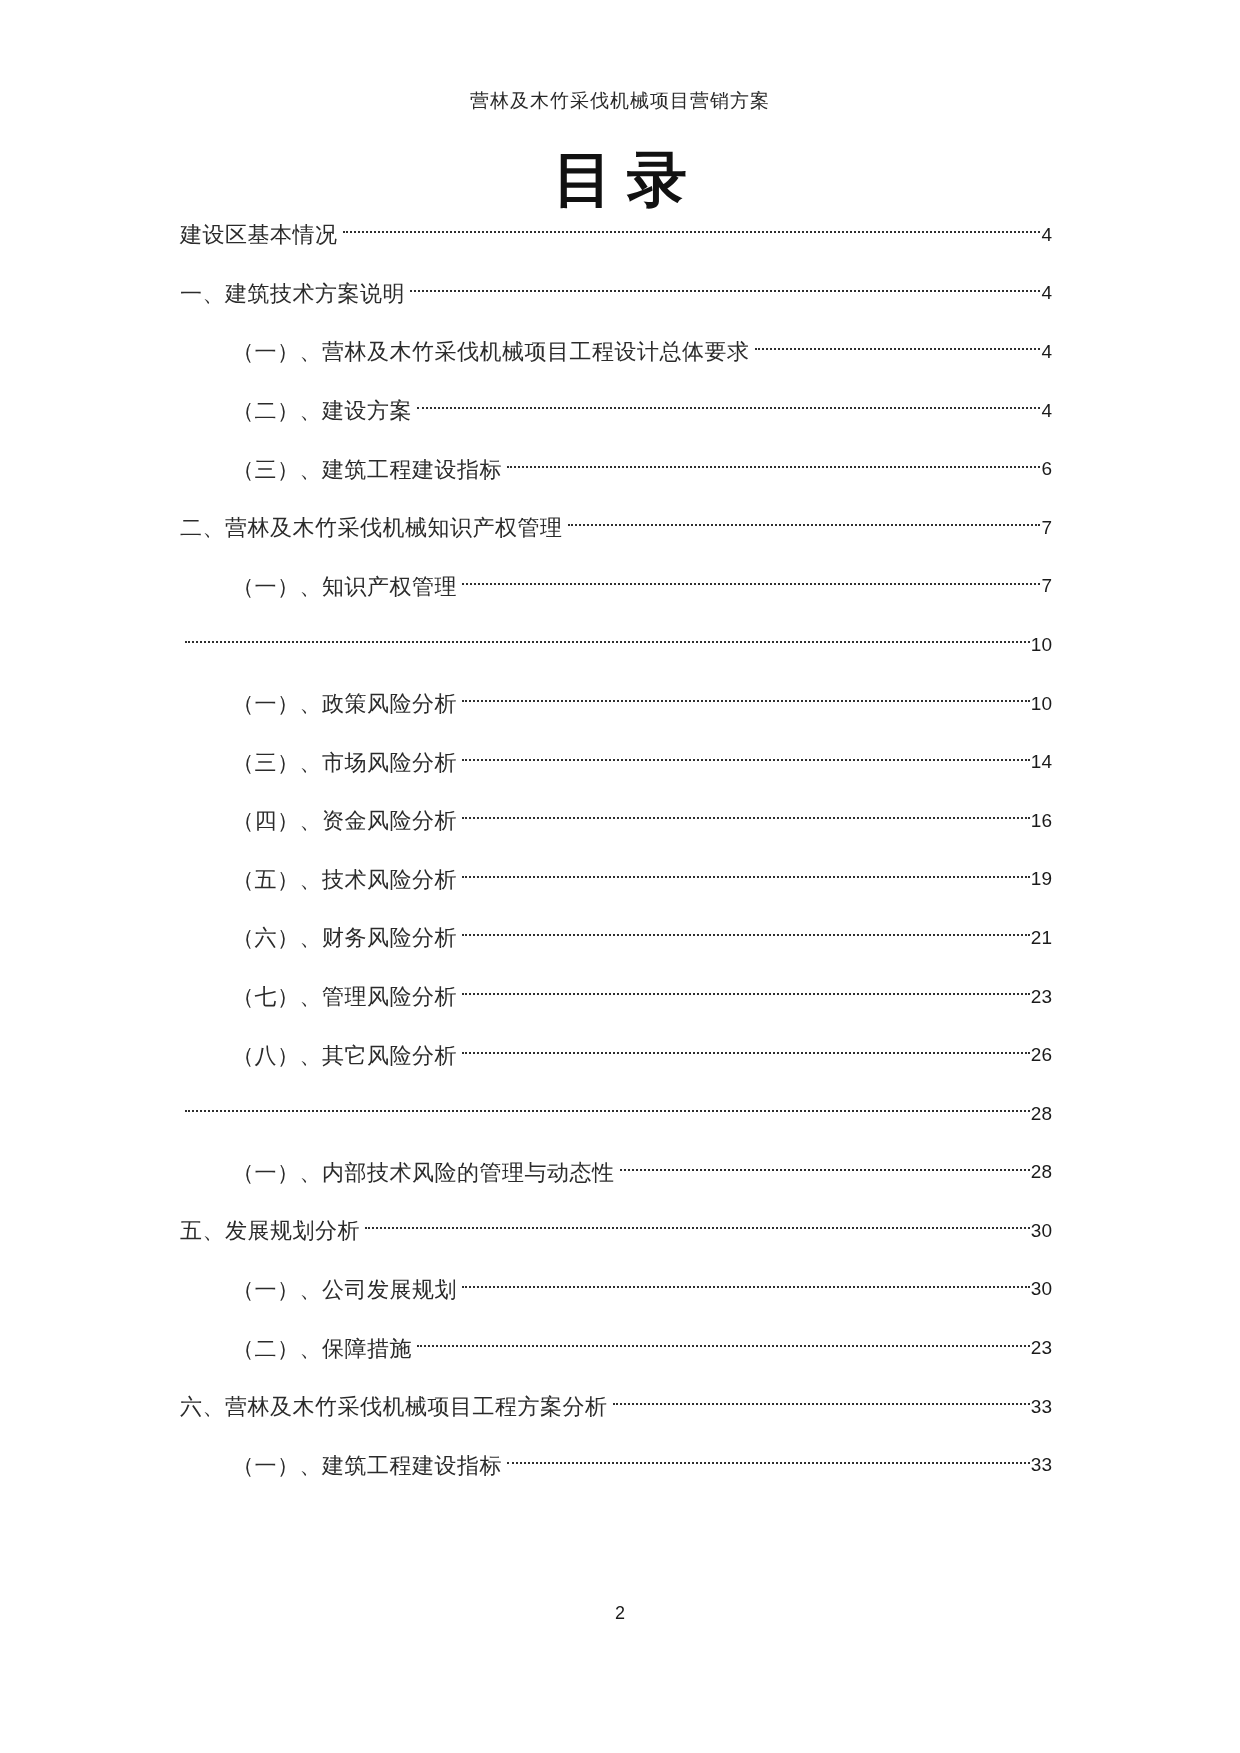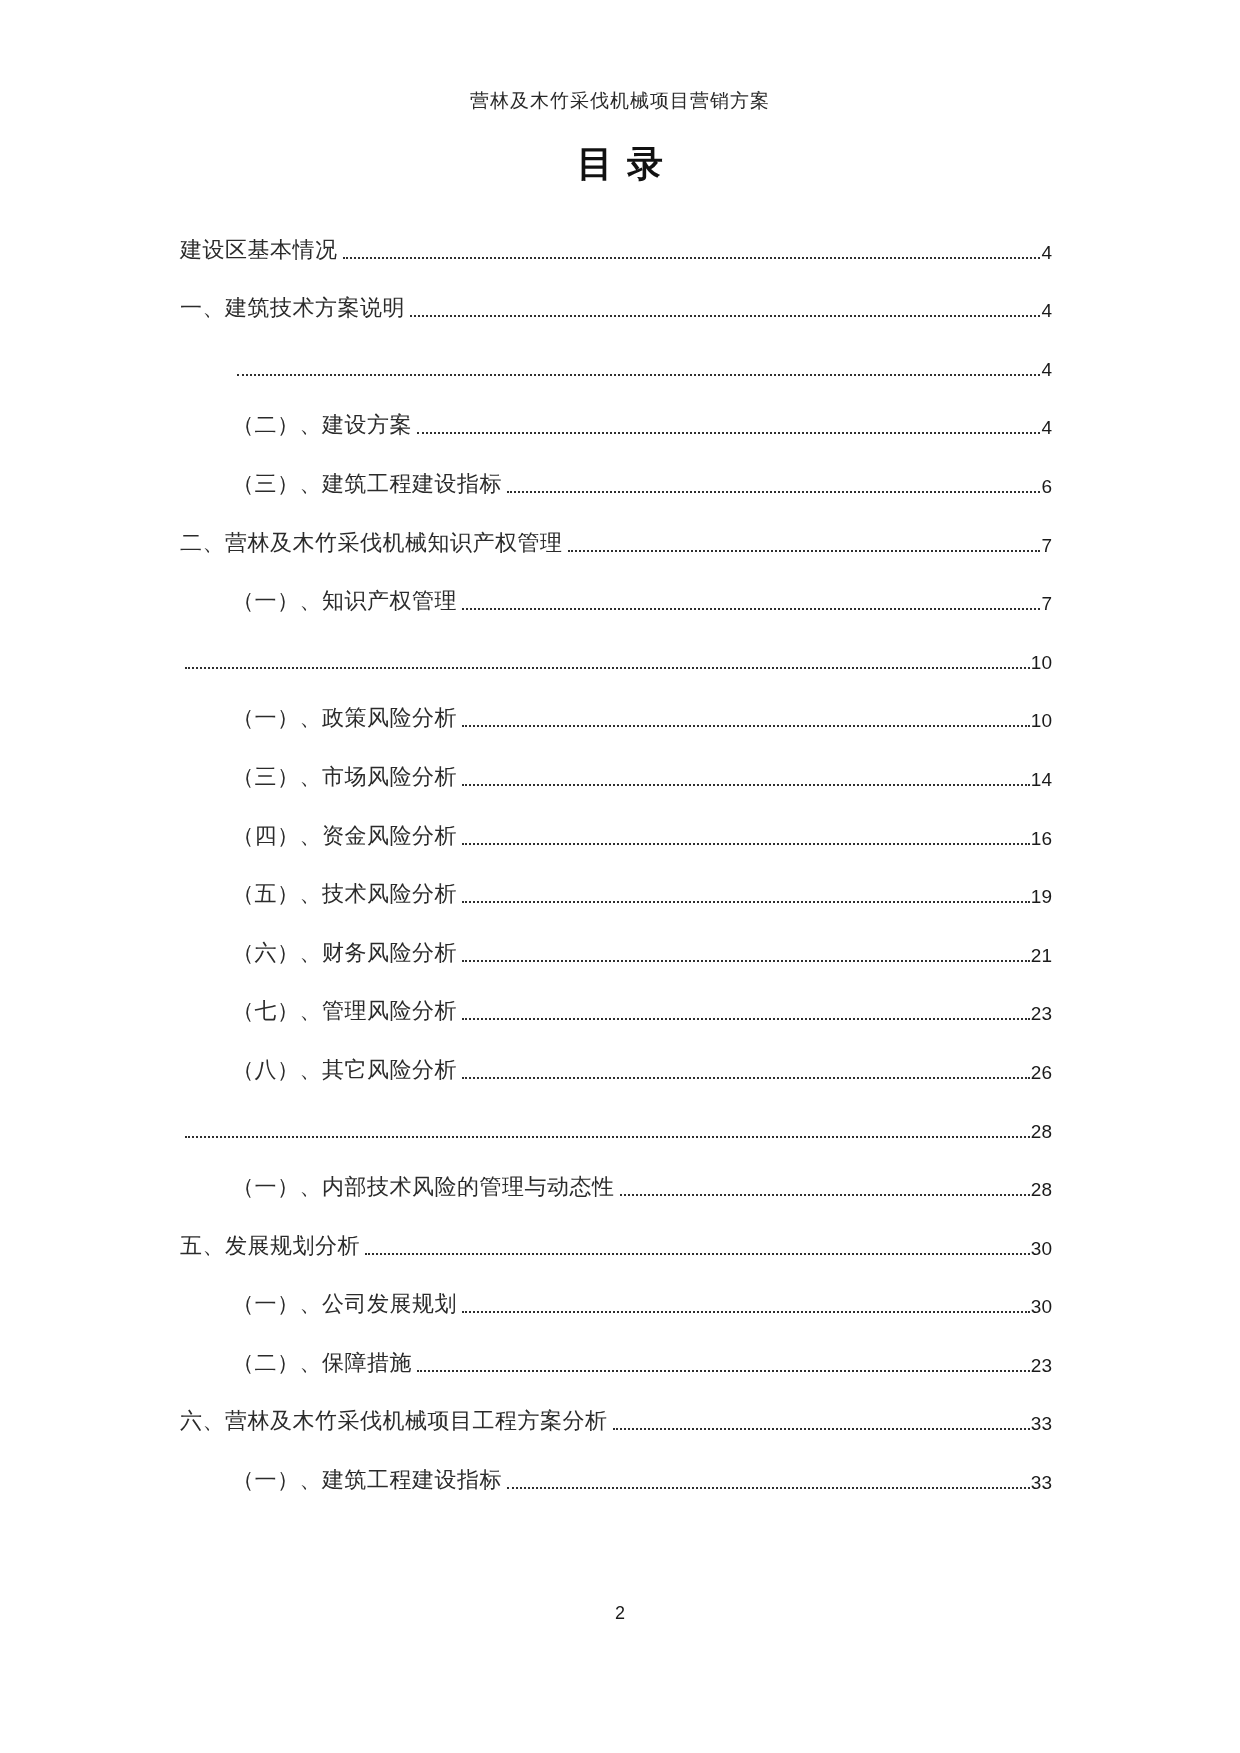--- a/index.html
+++ b/index.html
@@ -25,35 +25,35 @@
     font-size: 19px;
     letter-spacing: 1px;
     color: #2a2a2a;
   }
   .doc-title {
     position: absolute;
     top: 140px;
     left: 0;
     width: 100%;
     text-align: center;
-    font-size: 36px;
+    font-size: 60px;
     font-weight: 700;
     letter-spacing: 14px;
     text-indent: 14px;
     color: #111111;
   }
   .toc {
     position: absolute;
     left: 180px;
     top: 206px;
     width: 872px;
   }
   .toc-row {
     display: flex;
-    align-items: flex-end;
+    align-items: center;
     height: 58.6px;
   }
   .toc-row.level-2 {
     padding-left: 52px;
   }
   .toc-label {
     font-size: 22px;
     white-space: nowrap;
     color: #2b2b2b;
     letter-spacing: 0.5px;
@@ -97,20 +97,21 @@
     <span class="toc-page">4</span>
   </div>
 
   <div class="toc-row level-1">
     <span class="toc-label">一、建筑技术方案说明</span>
     <span class="toc-leader"></span>
     <span class="toc-page">4</span>
   </div>
 
   <div class="toc-row level-2">
+    <span class="toc-label">（一）、营林及木竹采伐机械项目工程设计总体要求</span>
     <span class="toc-leader"></span>
     <span class="toc-page">4</span>
   </div>
 
   <div class="toc-row level-2">
     <span class="toc-label">（二）、建设方案</span>
     <span class="toc-leader"></span>
     <span class="toc-page">4</span>
   </div>
 

